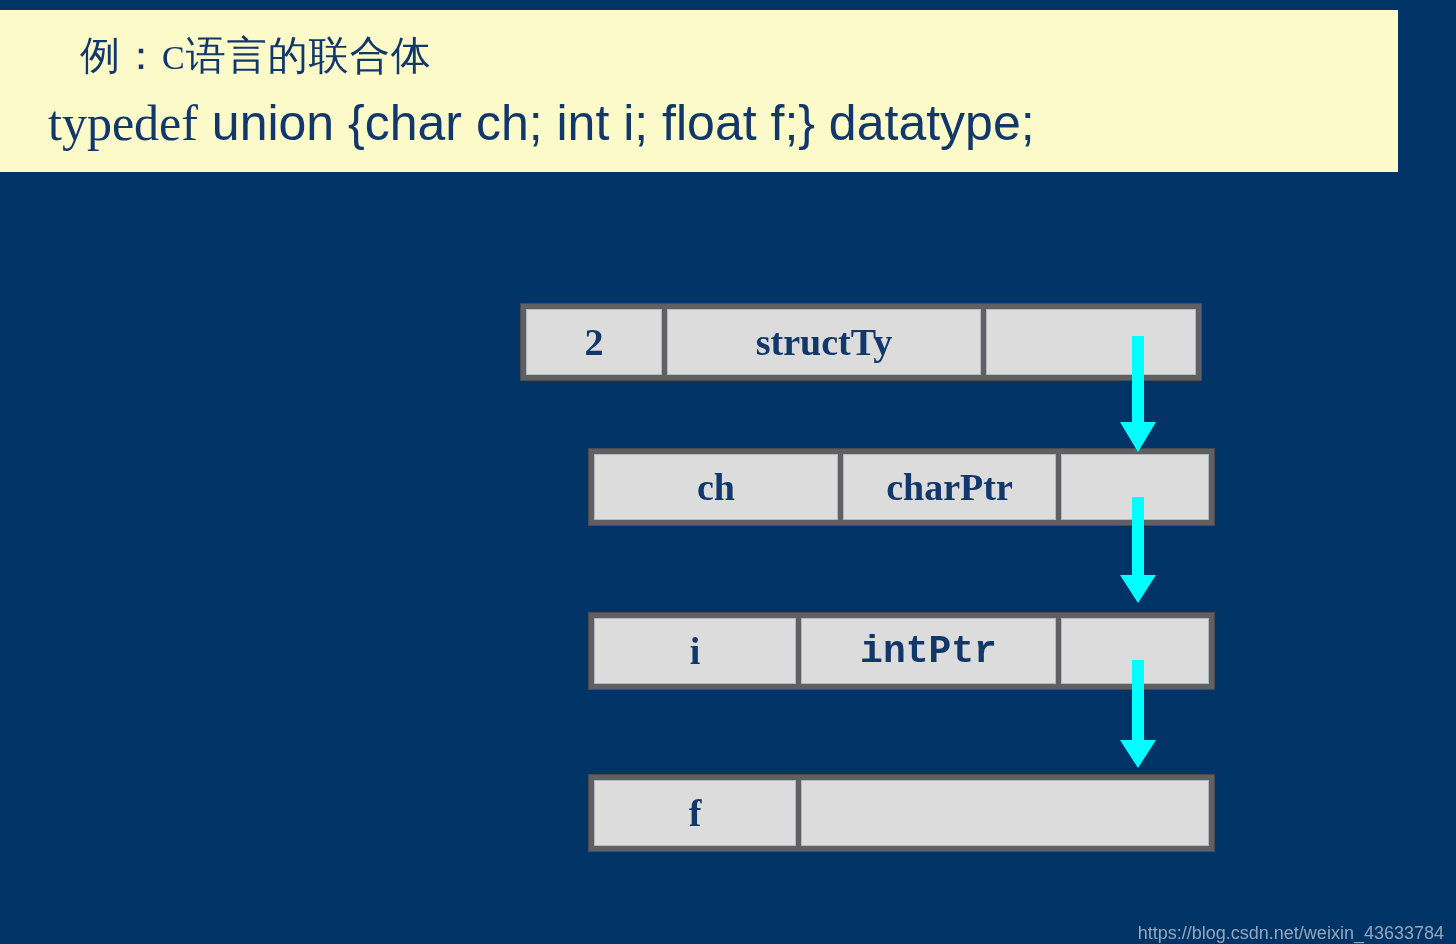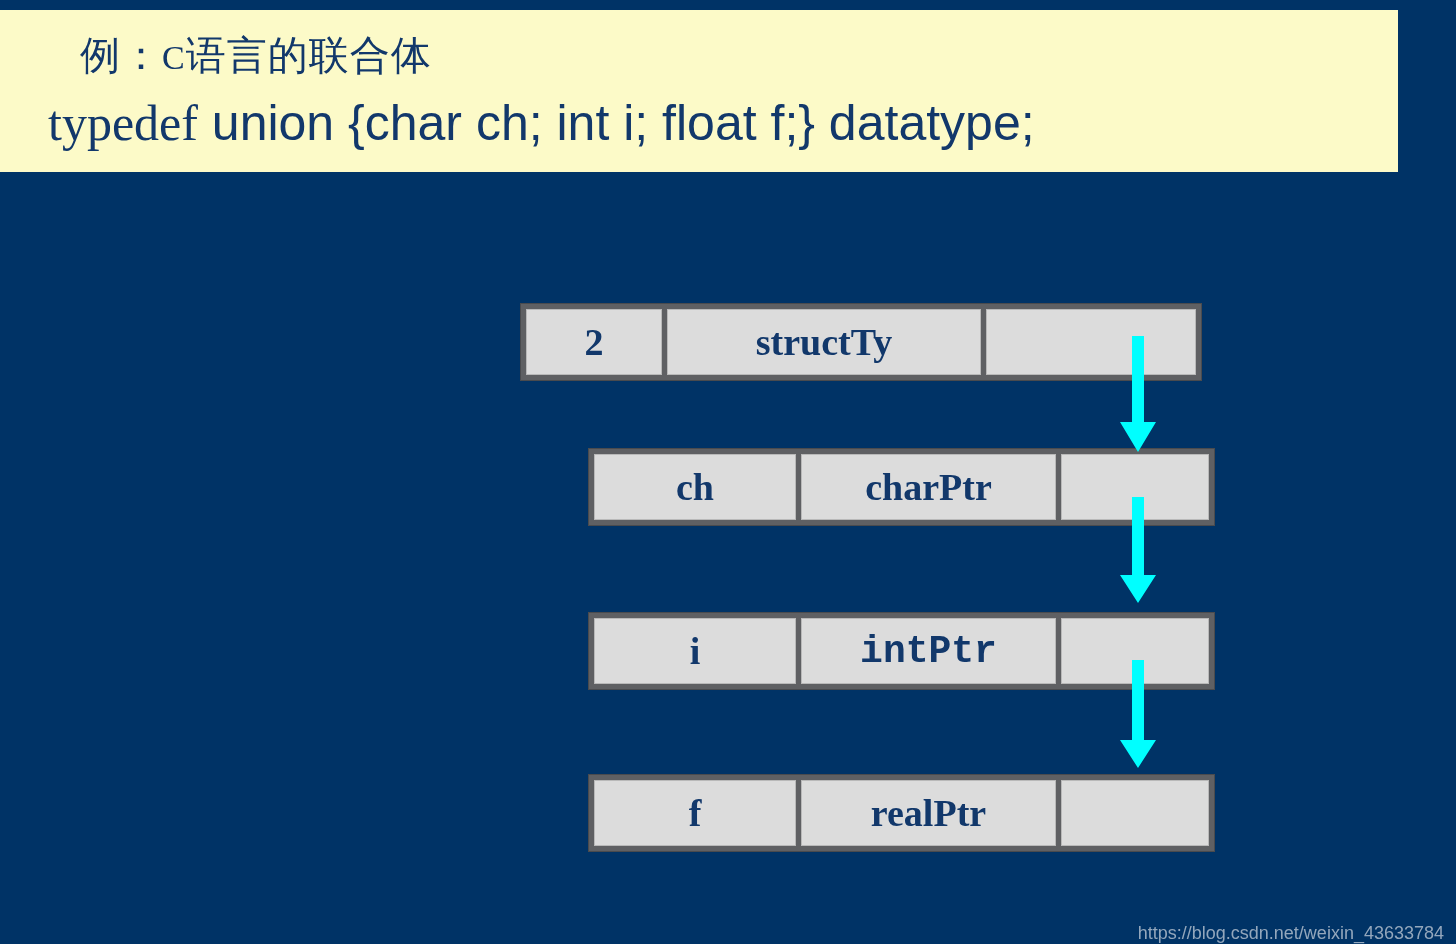--- a/index.html
+++ b/index.html
@@ -134,34 +134,33 @@
   <div id="diagram">
 
 
     <div class="record" style="left:520px; top:303px; width:682px; height:78px;">
       <div class="cell" style="width:136px;">2</div>
       <div class="cell" style="width:314px;">structTy</div>
       <div class="cell" style="flex:1;"></div>
     </div>
 
     <div class="record" style="left:588px; top:448px; width:627px; height:78px;">
-      <div class="cell" style="width:202px;text-align:right;">ch</div>
-      <div class="cell" style="width:255px;">charPtr</div>
+      <div class="cell" style="width:244px;text-align:right;">ch</div>
+      <div class="cell" style="width:213px;">charPtr</div>
       <div class="cell" style="flex:1;"></div>
     </div>
 
     <div class="record" style="left:588px; top:612px; width:627px; height:78px;">
       <div class="cell" style="width:202px;">i</div>
       <div class="cell" style="width:255px;font-family:Liberation Mono, monospace;">intPtr</div>
       <div class="cell" style="flex:1;"></div>
     </div>
 
     <div class="record" style="left:588px; top:774px; width:627px; height:78px;">
       <div class="cell" style="width:202px;">f</div>
-      <div class="cell" style="width:255px;">realPtr</div>
       <div class="cell" style="flex:1;"></div>
     </div>
 
     <svg class="arrow" style="left:1112px; top:336px;" width="52" height="118" viewBox="0 0 52 118">
       <path d="M20,0 L32,0 L32,86 L44,86 L26,116 L8,86 L20,86 Z" fill="#00FFFF"></path>
     </svg>
 
     <svg class="arrow" style="left:1112px; top:497px;" width="52" height="108" viewBox="0 0 52 108">
       <path d="M20,0 L32,0 L32,78 L44,78 L26,106 L8,78 L20,78 Z" fill="#00FFFF"></path>
     </svg>

